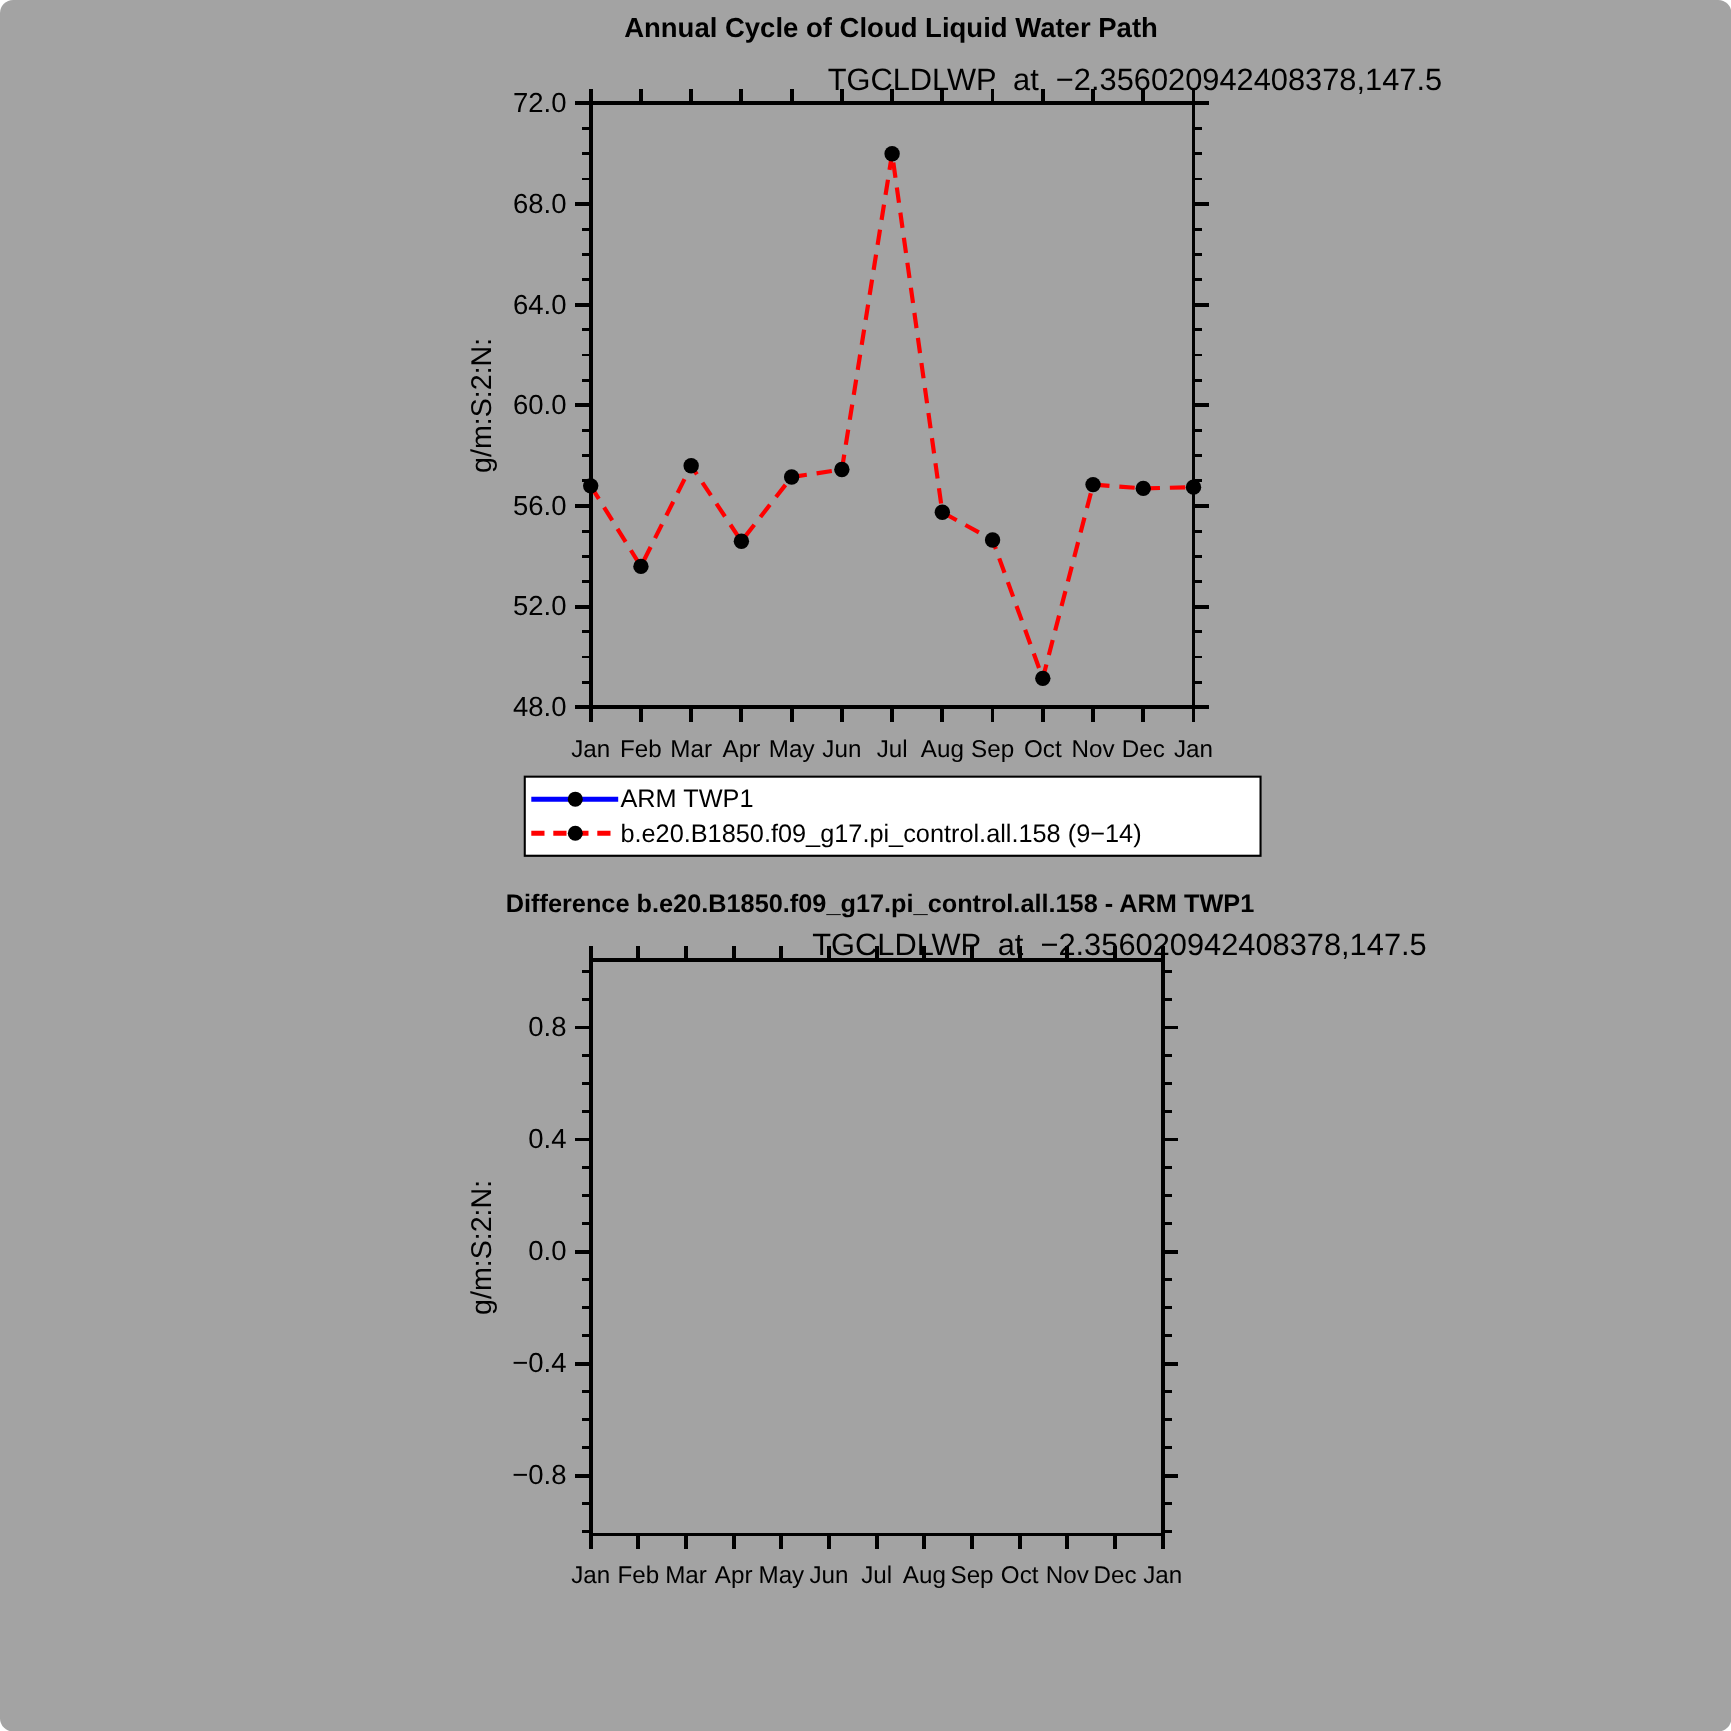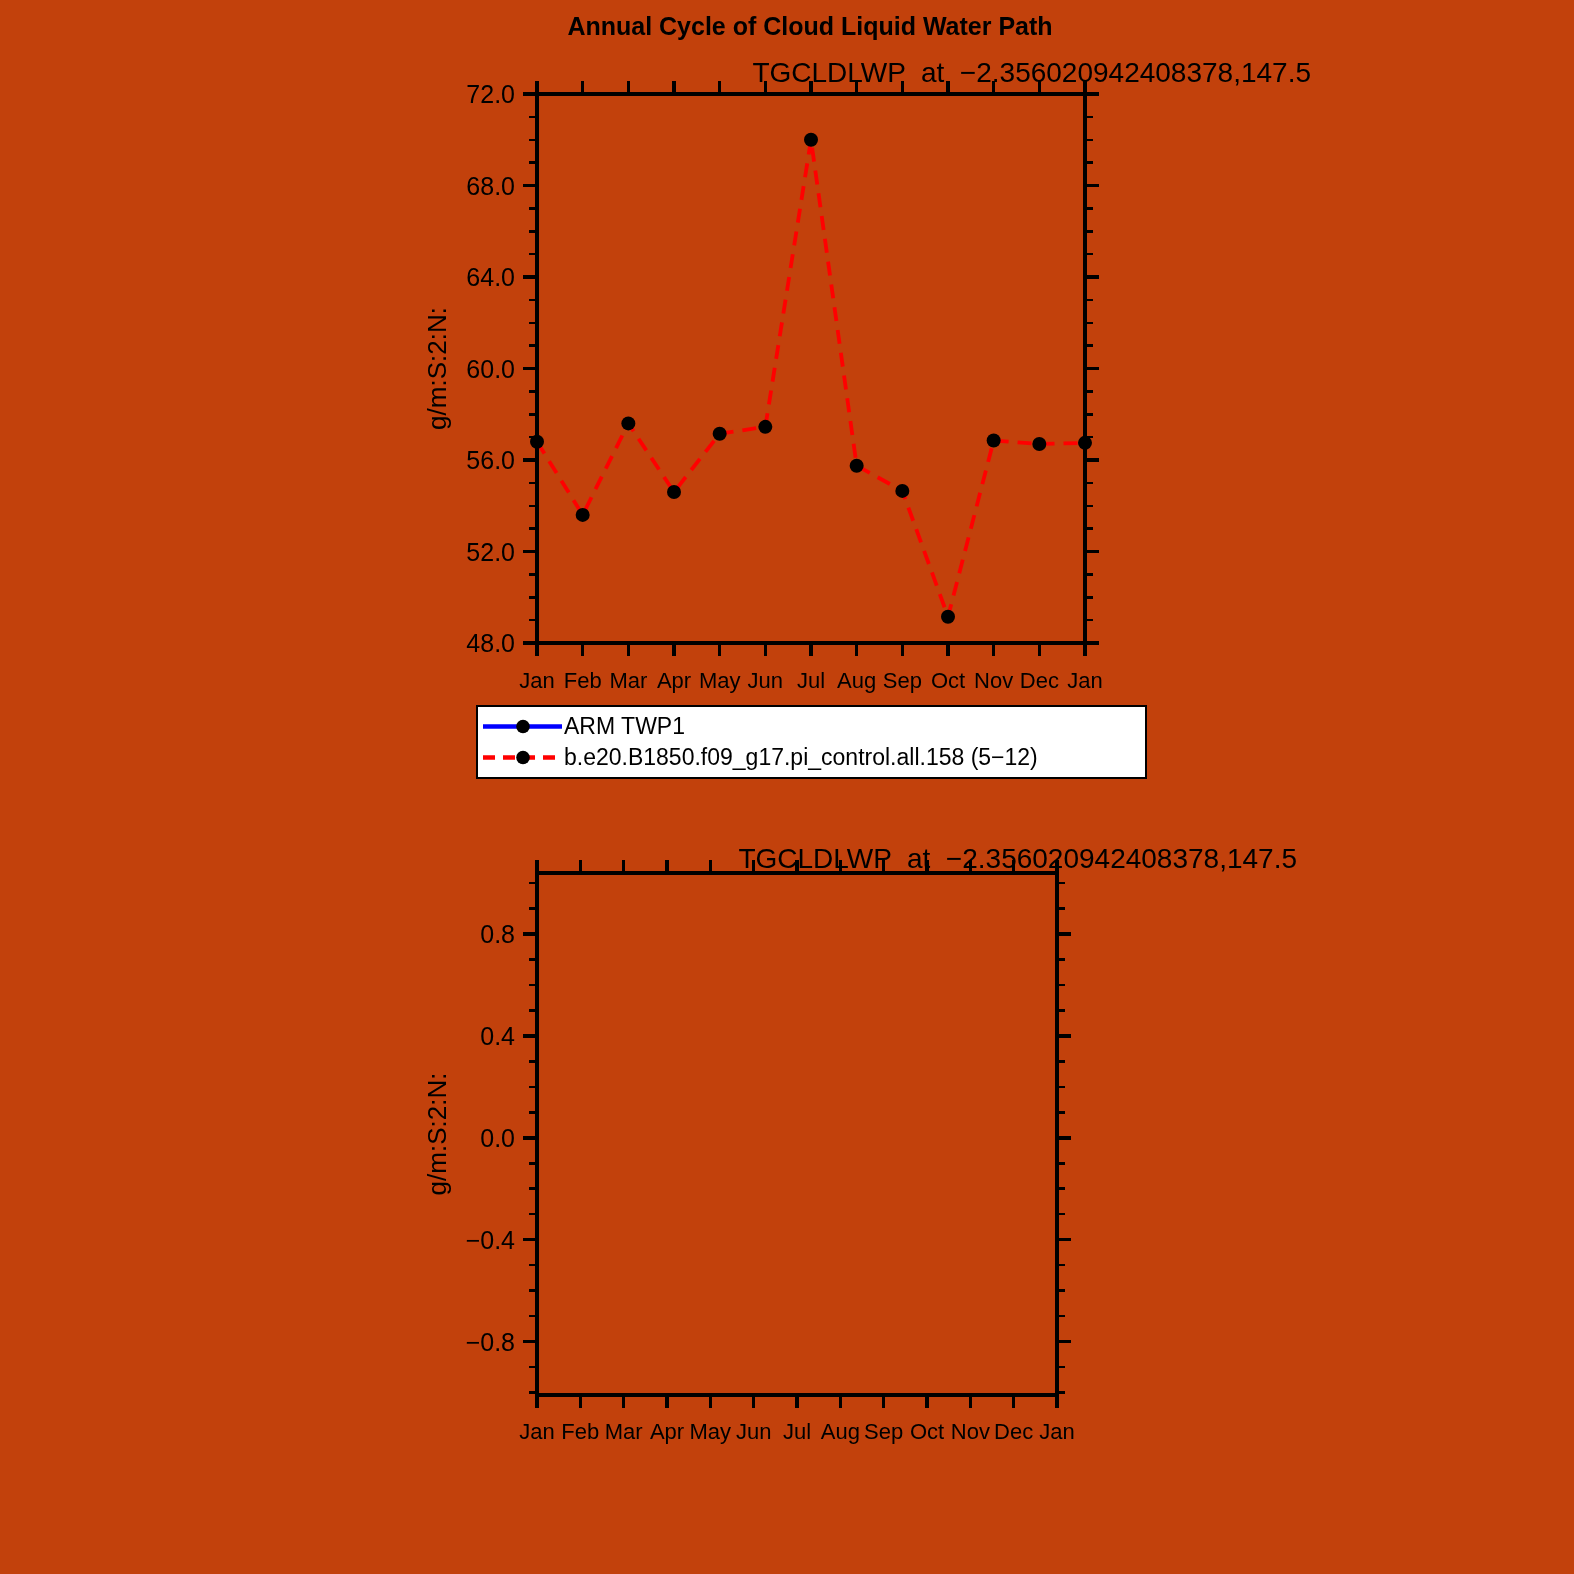--- a/index.html
+++ b/index.html
@@ -1,17 +1,17 @@
 <!DOCTYPE html>
 <html><head>
 <meta charset="utf-8">
 <style>
   html,body{margin:0;padding:0;background:#ffffff;}
-  #canvas{position:relative;width:1574px;height:1574px;background:#c2410c;
-          font-family:"Liberation Sans", sans-serif;color:#000;overflow:hidden;}
+  #canvas{position:relative;width:1574px;height:1574px;background:#a3a3a3;
+          font-family:"Liberation Sans", sans-serif;color:#000;overflow:hidden;border-radius:12px;}
   .fig-title{position:absolute;text-align:center;font-weight:bold;white-space:pre;}
   .fig-sub{position:absolute;text-align:right;font-weight:normal;white-space:pre;}
   #main-title{left:310px;width:1000px;top:12px;font-size:25px;}
   #top-sub{left:311px;width:1000px;top:57px;font-size:28px;}
   #diff-title{left:300px;width:1000px;top:808px;font-size:23px;}
   #bot-sub{left:297px;width:1000px;top:843px;font-size:28px;}
   #chart-svg{position:absolute;left:0;top:0;}
   #legend{position:absolute;left:476px;top:705px;width:671px;height:74px;
           border:2.5px solid #000;background:#fff;box-sizing:border-box;padding:4px 0 0 2px;text-align:right;}
   .lrow{display:flex;align-items:center;height:31px;}
@@ -24,20 +24,21 @@
 </style>
 </head>
 <body>
 
 <div id="canvas">
 
   <div id="main-title" class="fig-title">Annual Cycle of Cloud Liquid Water Path</div>
 
   <div id="top-sub" class="fig-sub">TGCLDLWP  at  −2.356020942408378,147.5</div>
 
+  <div id="diff-title" class="fig-title">Difference b.e20.B1850.f09_g17.pi_control.all.158 - ARM TWP1</div>
 
   <div id="bot-sub" class="fig-sub">TGCLDLWP  at  −2.356020942408378,147.5</div>
 
   <svg id="chart-svg" width="1574" height="1574" viewBox="0 0 1574 1574">
       <g>
         <path d="M537 94 H1085 V643 H537 Z" stroke="#000" stroke-width="3.5" fill="none" shape-rendering="crispEdges"></path>
         <line x1="523" x2="537" y1="643" y2="643" stroke="#000" stroke-width="3.5" fill="none" shape-rendering="crispEdges"></line>
         <line x1="1085" x2="1099" y1="643" y2="643" stroke="#000" stroke-width="3.5" fill="none" shape-rendering="crispEdges"></line>
         <text x="515" y="643" text-anchor="end" dominant-baseline="central" class="ytick-label">48.0</text>
         <line x1="523" x2="537" y1="551.5" y2="551.5" stroke="#000" stroke-width="3.5" fill="none" shape-rendering="crispEdges"></line>
@@ -247,17 +248,17 @@
         <line id="lg-line-0" x1="3" y1="15.5" x2="82" y2="15.5" stroke-width="4.5" stroke="#0000ff"></line>
         <circle id="lg-dot-0" cx="43" cy="15.5" r="6.8" fill="#000000"></circle>
       </svg>
       <span>ARM TWP1</span>
     </div>
     <div class="lrow">
       <svg width="84" height="31" viewBox="0 0 84 31">
         <line id="lg-line-1" x1="3" y1="15.5" x2="82" y2="15.5" stroke-width="4.5" stroke="#ff0000" stroke-dasharray="12 8"></line>
         <circle id="lg-dot-1" cx="43" cy="15.5" r="6.8" fill="#000000"></circle>
       </svg>
-      <span>b.e20.B1850.f09_g17.pi_control.all.158 (5−12)</span>
+      <span>b.e20.B1850.f09_g17.pi_control.all.158 (9−14)</span>
     </div>
   </div>
 
 </div>
 
 </body></html>

